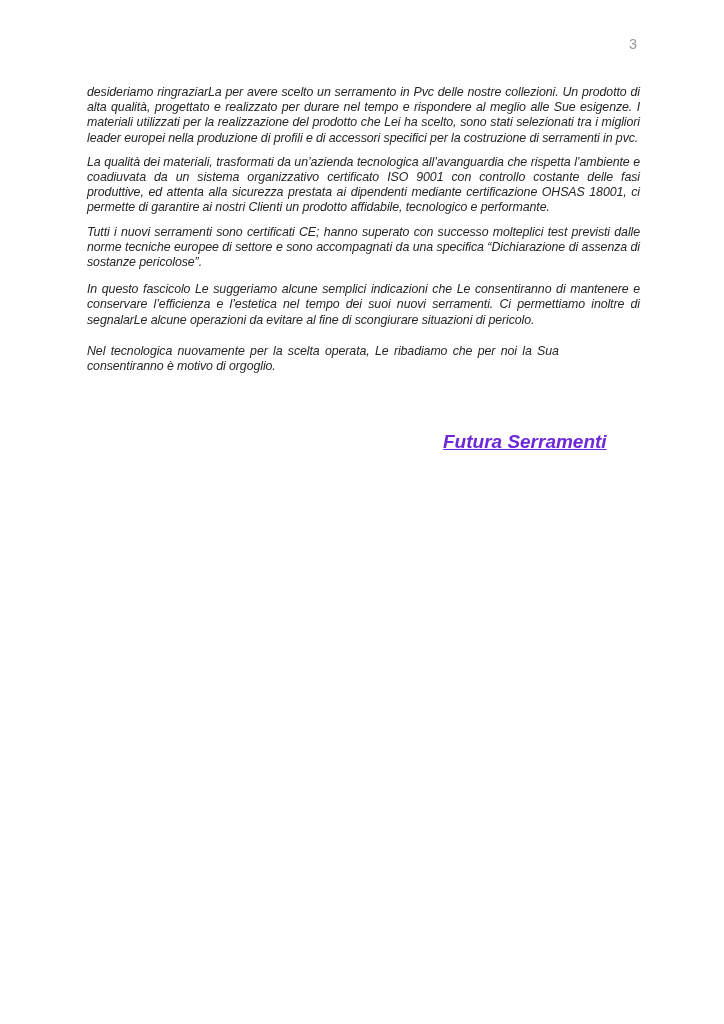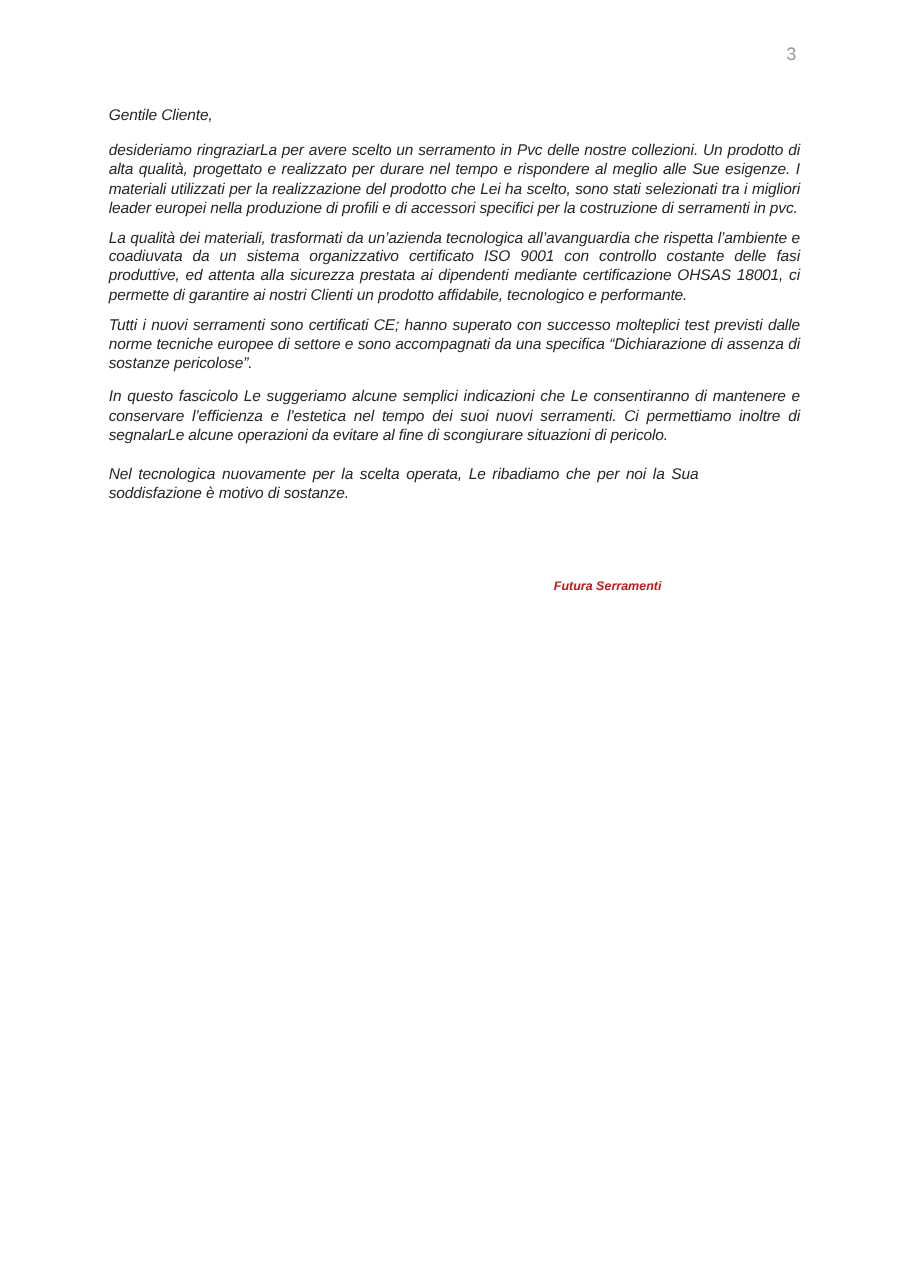--- a/index.html
+++ b/index.html
@@ -57,47 +57,47 @@
     display: block;
   }
   .closing .wide {
     word-spacing: 2px;
   }
   .signature {
     margin-top: 60px;
     margin-left: 356px;
     font-weight: bold;
     font-style: italic;
-    font-size: 10px;
-    color: #b91c1c;
+    font-size: 19px;
+    color: #6d28d9;
     letter-spacing: 0;
+    text-decoration: underline;
   }
 </style>
 </head>
 <body>
 
 <div class="page">
 
   <div class="page-number">3</div>
 
   <div class="content">
 
-    <p class="salutation">Gentile Cliente,</p>
 
     <p>desideriamo ringraziarLa per avere scelto un serramento in Pvc delle nostre collezioni. Un prodotto di alta qualità, progettato e realizzato per durare nel tempo e rispondere al meglio alle Sue esigenze. I materiali utilizzati per la realizzazione del prodotto che Lei ha scelto, sono stati selezionati tra i migliori leader europei nella produzione di profili e di accessori specifici per la costruzione di serramenti in pvc.</p>
 
     <p>La qualità dei materiali, trasformati da un’azienda tecnologica all’avanguardia che rispetta l’ambiente e coadiuvata da un sistema organizzativo certificato ISO 9001 con controllo costante delle fasi produttive, ed attenta alla sicurezza prestata ai dipendenti mediante certificazione OHSAS 18001, ci permette di garantire ai nostri Clienti un prodotto affidabile, tecnologico e performante.</p>
 
     <p class="gap-before">Tutti i nuovi serramenti sono certificati CE; hanno superato con successo molteplici test previsti dalle norme tecniche europee di settore e sono accompagnati da una specifica “Dichiarazione di assenza di sostanze pericolose”.</p>
 
     <p class="no-gap">In questo fascicolo Le suggeriamo alcune semplici indicazioni che Le consentiranno di mantenere e conservare l’efficienza e l’estetica nel tempo dei suoi nuovi serramenti. Ci permettiamo inoltre di segnalarLe alcune operazioni da evitare al fine di scongiurare situazioni di pericolo.</p>
 
 
     <p class="closing">
       <span class="line wide">Nel tecnologica nuovamente per la scelta operata, Le ribadiamo che per noi  la Sua</span>
-      <span class="line">soddisfazione è motivo di sostanze.</span>
+      <span class="line">consentiranno è motivo di orgoglio.</span>
     </p>
 
     <div class="signature">Futura Serramenti</div>
 
   </div>
 
 </div>
 
 </body></html>

